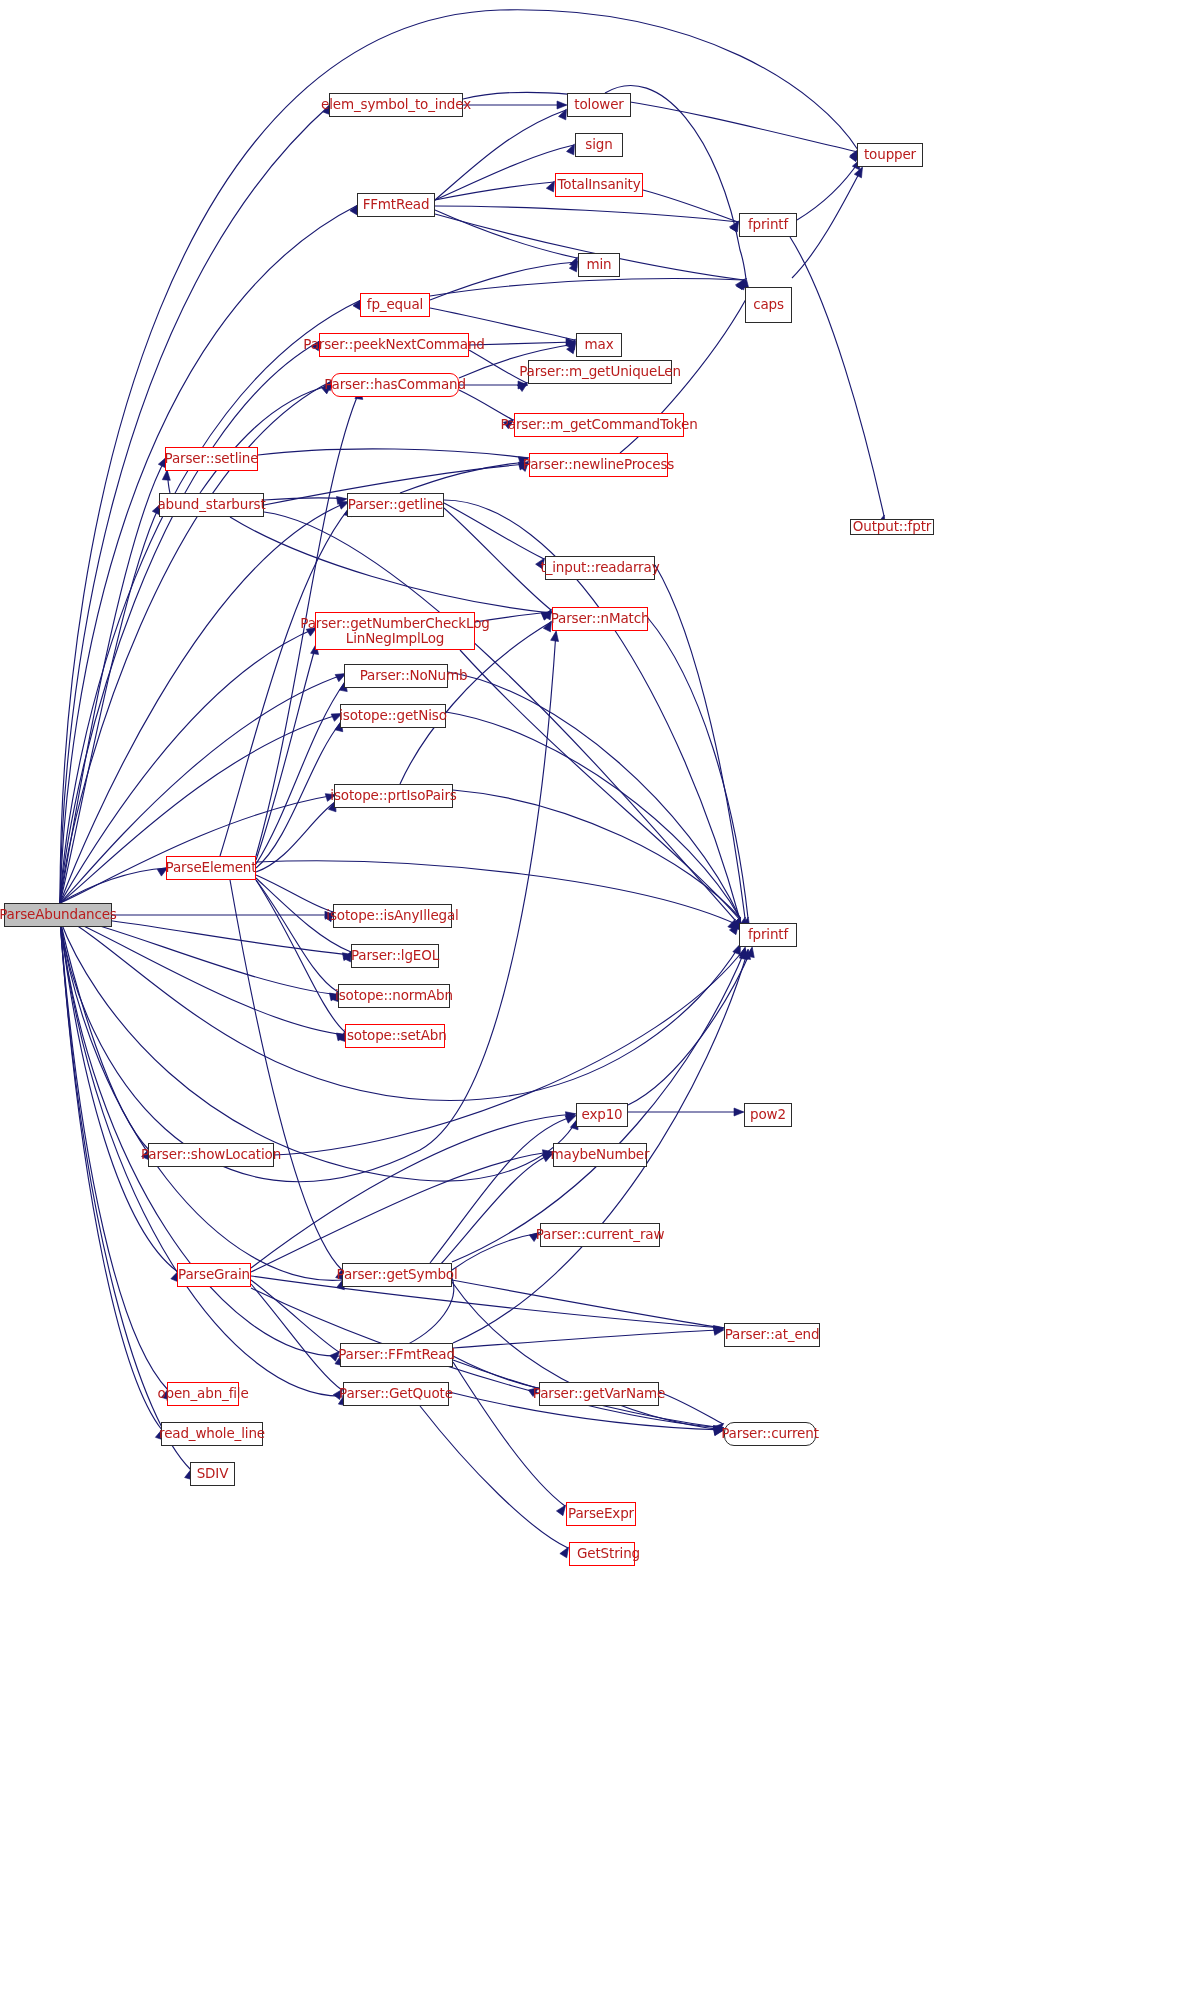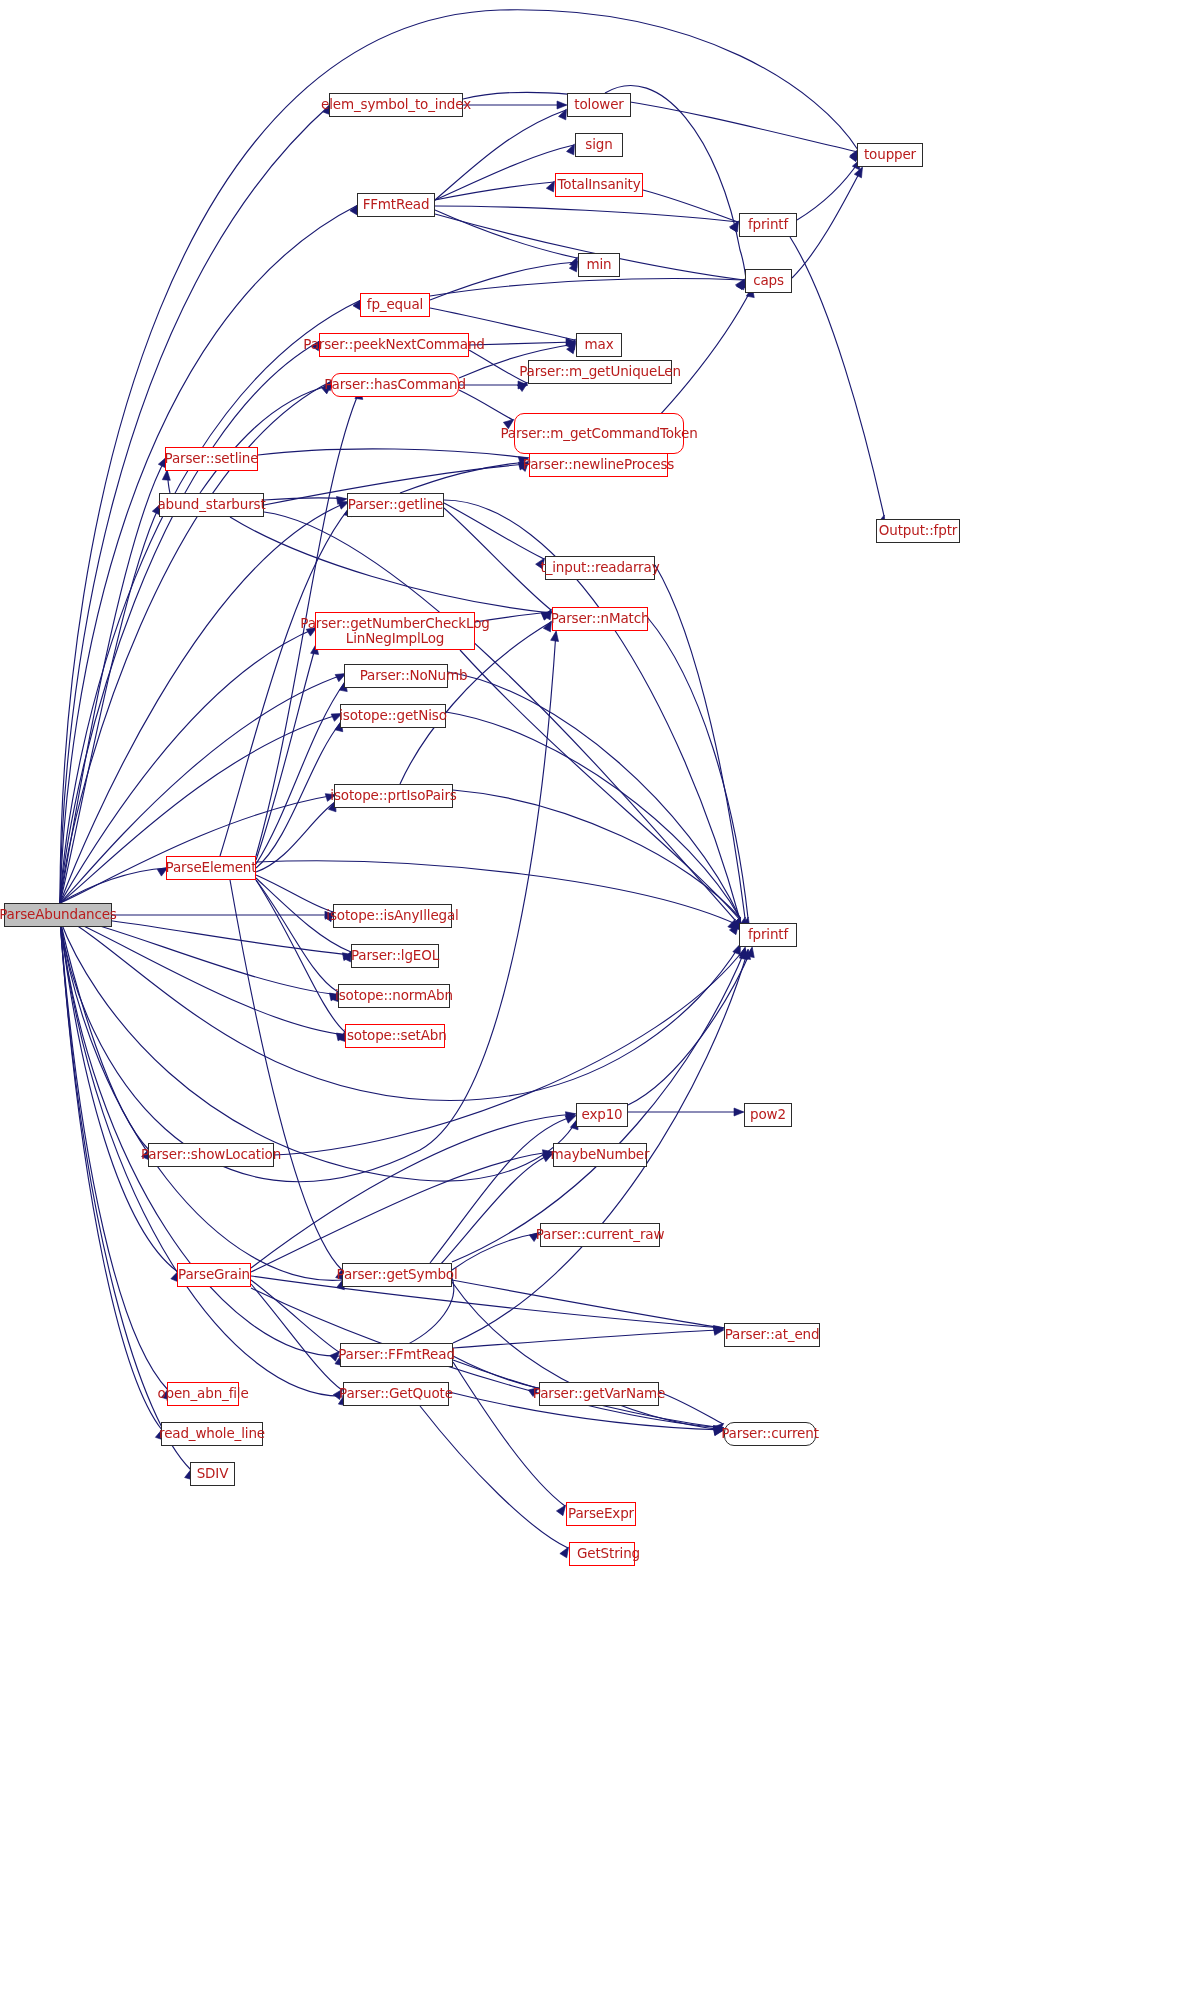--- a/index.html
+++ b/index.html
@@ -276,28 +276,28 @@
       <polygon points="0,-4 10,0 0,4" class="arrow-head" transform="translate(748,918) rotate(-76.5) translate(-9,0)"></polygon>
     </svg>
 <div class="gnode root" style="left: 4px; top: 903px; width: 108px; height: 24px;">ParseAbundances</div>
     <div class="gnode" style="left: 329px; top: 93px; width: 134px; height: 24px;">elem_symbol_to_index</div>
     <div class="gnode" style="left: 567px; top: 93px; width: 64px; height: 24px;">tolower</div>
     <div class="gnode" style="left: 575px; top: 133px; width: 48px; height: 24px;">sign</div>
     <div class="gnode red" style="left: 555px; top: 173px; width: 88px; height: 24px;">TotalInsanity</div>
     <div class="gnode" style="left: 357px; top: 193px; width: 78px; height: 24px;">FFmtRead</div>
     <div class="gnode" style="left: 739px; top: 213px; width: 58px; height: 24px;">fprintf</div>
     <div class="gnode" style="left: 578px; top: 253px; width: 42px; height: 24px;">min</div>
-    <div class="gnode" style="left: 745px; top: 269px; width: 47px; height: 24px;">caps</div>
+    <div class="gnode" style="left: 745px; top: 287px; width: 47px; height: 36px;">caps</div>
     <div class="gnode" style="left: 857px; top: 143px; width: 66px; height: 24px;">toupper</div>
     <div class="gnode red" style="left: 360px; top: 293px; width: 70px; height: 24px;">fp_equal</div>
     <div class="gnode" style="left: 576px; top: 333px; width: 46px; height: 24px;">max</div>
     <div class="gnode red" style="left: 319px; top: 333px; width: 150px; height: 24px;">Parser::peekNextCommand</div>
     <div class="gnode red" style="left: 331px; top: 373px; width: 128px; height: 24px; border-radius: 9px;">Parser::hasCommand</div>
     <div class="gnode" style="left: 528px; top: 360px; width: 144px; height: 24px;">Parser::m_getUniqueLen</div>
-    <div class="gnode red" style="left: 514px; top: 413px; width: 170px; height: 41px; border-radius: 10px;">Parser::m_getCommandToken</div>
+    <div class="gnode red" style="left: 514px; top: 413px; width: 170px; height: 24px;">Parser::m_getCommandToken</div>
     <div class="gnode red" style="left: 165px; top: 447px; width: 93px; height: 24px;">Parser::setline</div>
     <div class="gnode red" style="left: 529px; top: 453px; width: 139px; height: 24px;">Parser::newlineProcess</div>
     <div class="gnode" style="left: 159px; top: 493px; width: 105px; height: 24px;">abund_starburst</div>
     <div class="gnode" style="left: 347px; top: 493px; width: 97px; height: 24px;">Parser::getline</div>
     <div class="gnode" style="left: 545px; top: 556px; width: 110px; height: 24px;">t_input::readarray</div>
     <div class="gnode red" style="left: 552px; top: 607px; width: 96px; height: 24px;">Parser::nMatch</div>
     <div class="gnode red" style="left: 315px; top: 612px; width: 160px; height: 38px;">Parser::getNumberCheckLog
 LinNegImplLog</div>
     <div class="gnode" style="left: 344px; top: 664px; width: 104px; height: 24px; padding-left: 39px;">Parser::NoNumb</div>
     <div class="gnode" style="left: 340px; top: 704px; width: 106px; height: 24px;">isotope::getNiso</div>
@@ -318,14 +318,14 @@
     <div class="gnode" style="left: 724px; top: 1323px; width: 96px; height: 24px;">Parser::at_end</div>
     <div class="gnode" style="left: 340px; top: 1343px; width: 113px; height: 24px;">Parser::FFmtRead</div>
     <div class="gnode red" style="left: 167px; top: 1382px; width: 72px; height: 24px;">open_abn_file</div>
     <div class="gnode" style="left: 343px; top: 1382px; width: 106px; height: 24px;">Parser::GetQuote</div>
     <div class="gnode" style="left: 539px; top: 1382px; width: 120px; height: 24px;">Parser::getVarName</div>
     <div class="gnode" style="left: 724px; top: 1422px; width: 92px; height: 24px; border-radius: 10px;">Parser::current</div>
     <div class="gnode" style="left: 161px; top: 1422px; width: 102px; height: 24px;">read_whole_line</div>
     <div class="gnode" style="left: 190px; top: 1462px; width: 45px; height: 24px;">SDIV</div>
     <div class="gnode red" style="left: 566px; top: 1502px; width: 70px; height: 24px;">ParseExpr</div>
     <div class="gnode red" style="left: 569px; top: 1542px; width: 66px; height: 24px; padding-left: 17px;">GetString</div>
-    <div class="gnode" style="left: 876px; top: 519px; width: 84px; height: 24px;">Output::fptr</div>
+    <div class="gnode" style="left: 850px; top: 519px; width: 84px; height: 16px;">Output::fptr</div>
   </div>
 
 </body></html>

